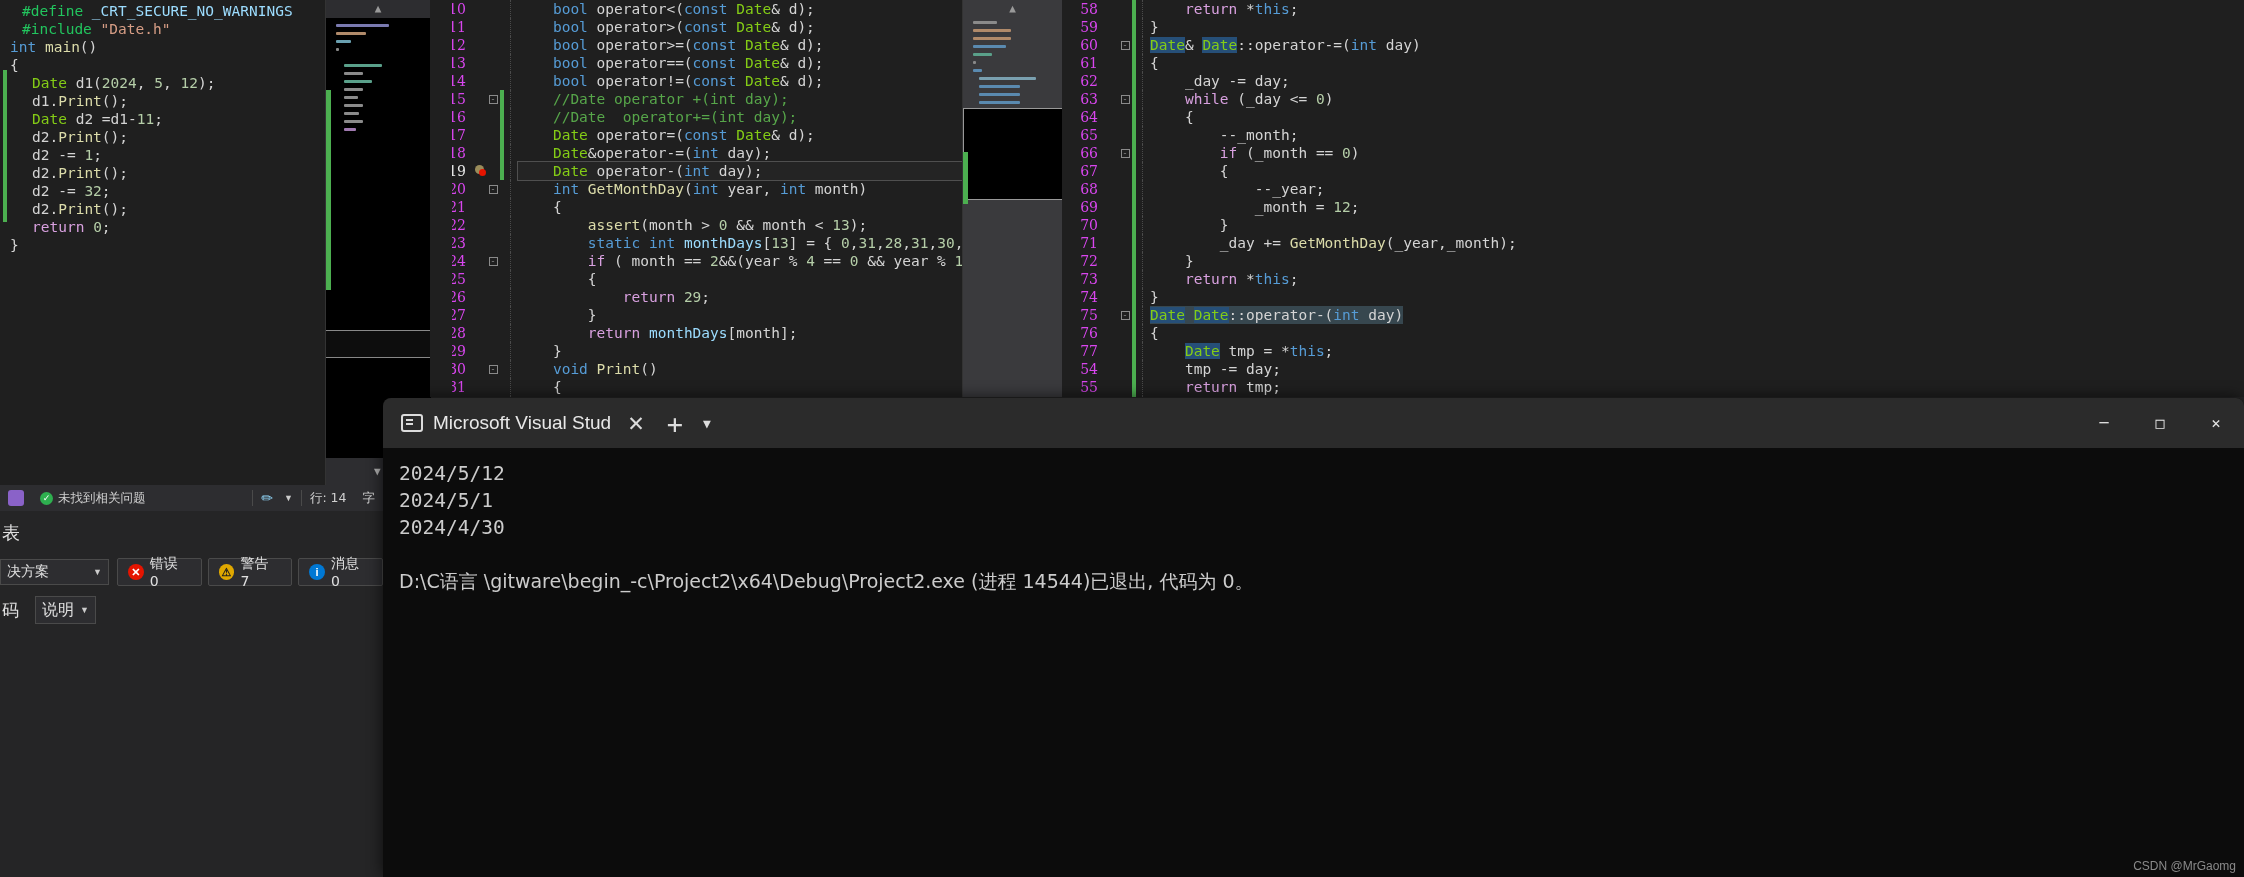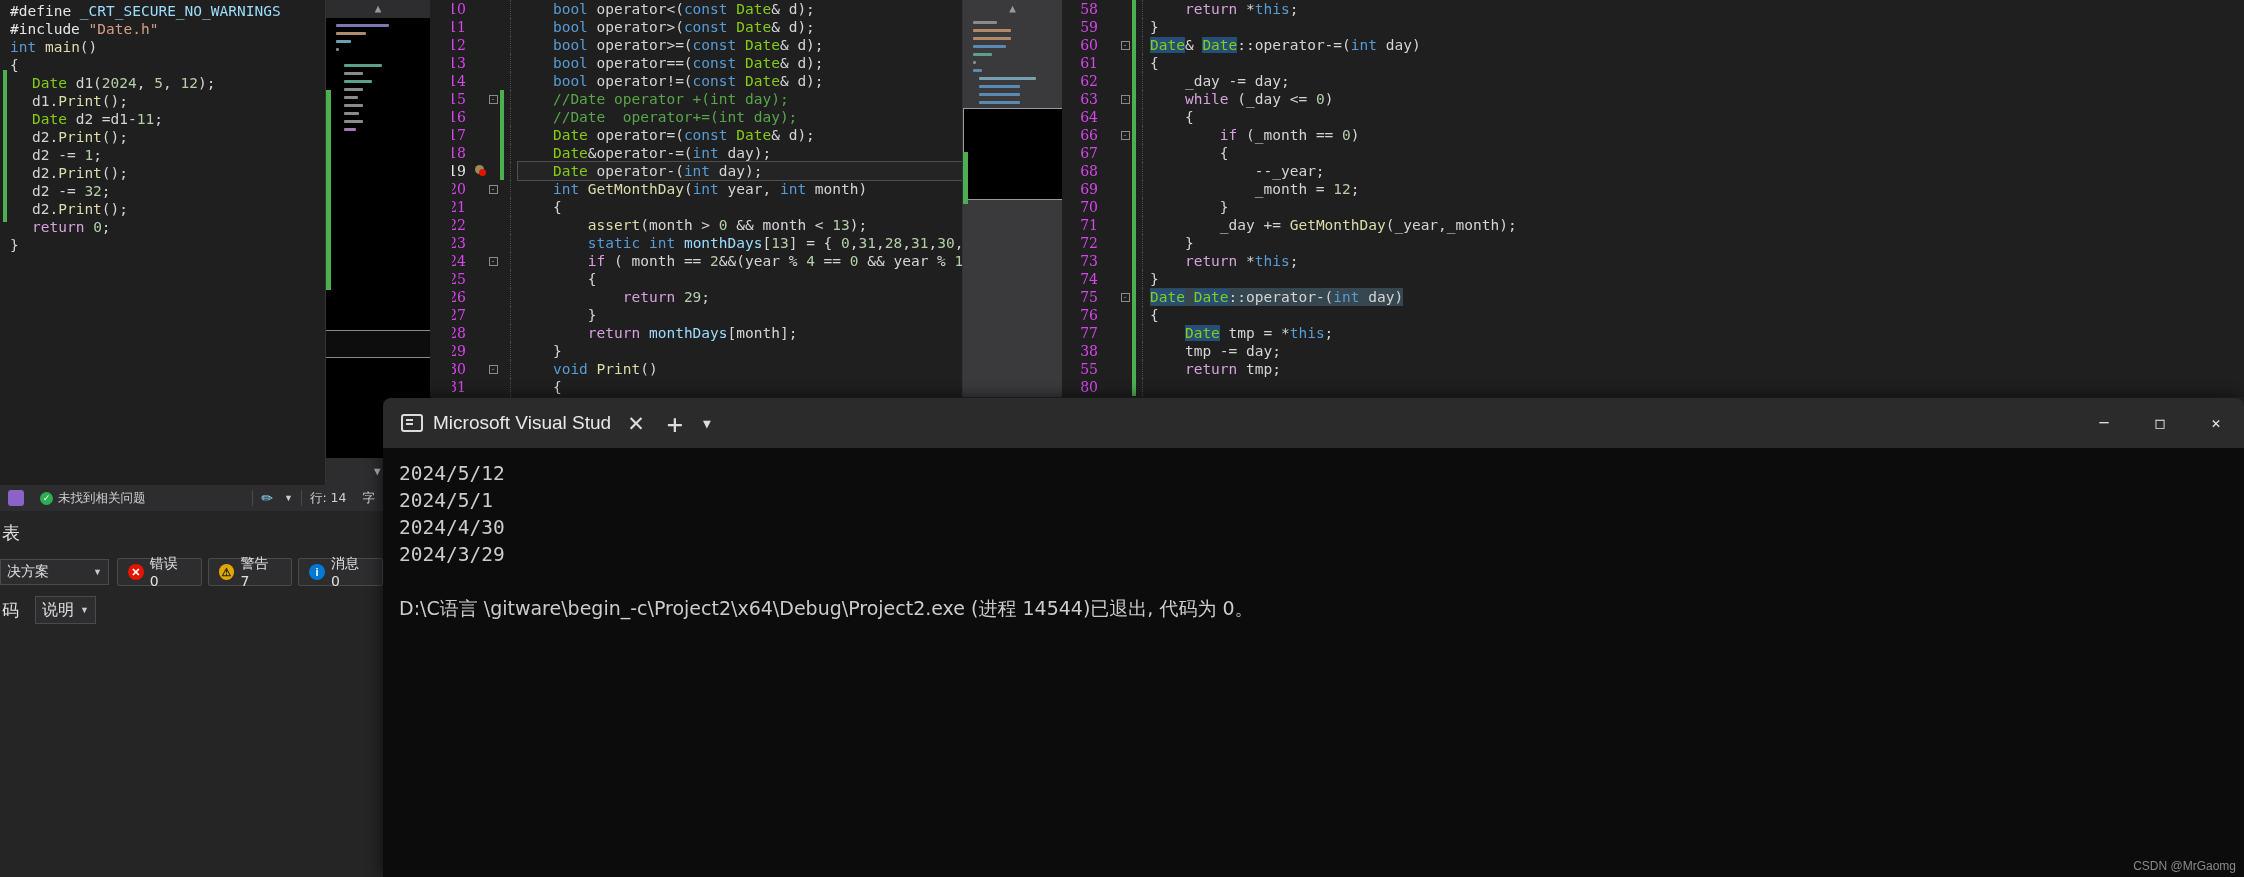--- a/index.html
+++ b/index.html
@@ -35,21 +35,21 @@
 
   
   .k   { color:#569cd6; }   
   .kc  { color:#d8a0df; }   
   .t   { color:#84cc16; }   
   .f   { color:#dcdcaa; }   
   .n   { color:#b5cea8; }   
   .s   { color:#d69d85; }   
   .c   { color:#57a64a; }   
   .p   { color:#d4d4d4; }   
-  .m   { color:#e5e5e5; }   
+  .m   { color:#22c55e;margin-left:12px; }   
   .v   { color:#9cdcfe; }   
   .sel { background:#264f78; }
 
   
   #left-editor { left:0; top:0; width:325px; height:485px; background:#1f1f1f; }
   #left-editor .code-line { height:18px; line-height:18px; }
   #left-editor .src { font-size:14.5px; }
 
   
   #mid-editor { left:430px; top:0; width:632px; height:397px; background:#1f1f1f; }
@@ -251,33 +251,34 @@
 
   <div class="editor" id="right-editor">
     <div id="right-lines">
         <div class="code-line"><span class="gutter">58</span><span style="width: 12px; flex: 0 0 auto;"></span><span class="fold"></span><span class="chbar green"></span><span style="width: 8px; flex: 0 0 auto; border-left: 1px dotted rgb(74, 74, 74); margin-left: 6px;"></span><span class="src"><span class="p">    </span><span class="kc">return</span><span class="p"> *</span><span class="k">this</span><span class="p">;</span></span></div>
         <div class="code-line"><span class="gutter">59</span><span style="width: 12px; flex: 0 0 auto;"></span><span class="fold"></span><span class="chbar green"></span><span style="width: 8px; flex: 0 0 auto; border-left: 1px dotted rgb(74, 74, 74); margin-left: 6px;"></span><span class="src"><span class="p">}</span></span></div>
         <div class="code-line"><span class="gutter">60</span><span style="width: 12px; flex: 0 0 auto;"></span><span class="fold"><span style="display:inline-block;width:9px;height:9px;border:1px solid #8a8a8a;line-height:7px;font-size:9px;">-</span></span><span class="chbar green"></span><span style="width: 8px; flex: 0 0 auto; border-left: 1px dotted rgb(74, 74, 74); margin-left: 6px;"></span><span class="src"><span class="t sel">Date</span><span class="p">&amp; </span><span class="t sel">Date</span><span class="p">::operator-=(</span><span class="k">int</span><span class="p"> day)</span></span></div>
         <div class="code-line"><span class="gutter">61</span><span style="width: 12px; flex: 0 0 auto;"></span><span class="fold"></span><span class="chbar green"></span><span style="width: 8px; flex: 0 0 auto; border-left: 1px dotted rgb(74, 74, 74); margin-left: 6px;"></span><span class="src"><span class="p">{</span></span></div>
         <div class="code-line"><span class="gutter">62</span><span style="width: 12px; flex: 0 0 auto;"></span><span class="fold"></span><span class="chbar green"></span><span style="width: 8px; flex: 0 0 auto; border-left: 1px dotted rgb(74, 74, 74); margin-left: 6px;"></span><span class="src"><span class="p">    _day -= day;</span></span></div>
         <div class="code-line"><span class="gutter">63</span><span style="width: 12px; flex: 0 0 auto;"></span><span class="fold"><span style="display:inline-block;width:9px;height:9px;border:1px solid #8a8a8a;line-height:7px;font-size:9px;">-</span></span><span class="chbar green"></span><span style="width: 8px; flex: 0 0 auto; border-left: 1px dotted rgb(74, 74, 74); margin-left: 6px;"></span><span class="src"><span class="p">    </span><span class="kc">while</span><span class="p"> (_day &lt;= </span><span class="n">0</span><span class="p">)</span></span></div>
         <div class="code-line"><span class="gutter">64</span><span style="width: 12px; flex: 0 0 auto;"></span><span class="fold"></span><span class="chbar green"></span><span style="width: 8px; flex: 0 0 auto; border-left: 1px dotted rgb(74, 74, 74); margin-left: 6px;"></span><span class="src"><span class="p">    {</span></span></div>
+        <div class="code-line"><span class="gutter">65</span><span style="width: 12px; flex: 0 0 auto;"></span><span class="fold"></span><span class="chbar green"></span><span style="width: 8px; flex: 0 0 auto; border-left: 1px dotted rgb(74, 74, 74); margin-left: 6px;"></span><span class="src"><span class="p">        --_month;</span></span></div>
         <div class="code-line"><span class="gutter">66</span><span style="width: 12px; flex: 0 0 auto;"></span><span class="fold"><span style="display:inline-block;width:9px;height:9px;border:1px solid #8a8a8a;line-height:7px;font-size:9px;">-</span></span><span class="chbar green"></span><span style="width: 8px; flex: 0 0 auto; border-left: 1px dotted rgb(74, 74, 74); margin-left: 6px;"></span><span class="src"><span class="p">        </span><span class="kc">if</span><span class="p"> (_month == </span><span class="n">0</span><span class="p">)</span></span></div>
         <div class="code-line"><span class="gutter">67</span><span style="width: 12px; flex: 0 0 auto;"></span><span class="fold"></span><span class="chbar green"></span><span style="width: 8px; flex: 0 0 auto; border-left: 1px dotted rgb(74, 74, 74); margin-left: 6px;"></span><span class="src"><span class="p">        {</span></span></div>
         <div class="code-line"><span class="gutter">68</span><span style="width: 12px; flex: 0 0 auto;"></span><span class="fold"></span><span class="chbar green"></span><span style="width: 8px; flex: 0 0 auto; border-left: 1px dotted rgb(74, 74, 74); margin-left: 6px;"></span><span class="src"><span class="p">            --_year;</span></span></div>
         <div class="code-line"><span class="gutter">69</span><span style="width: 12px; flex: 0 0 auto;"></span><span class="fold"></span><span class="chbar green"></span><span style="width: 8px; flex: 0 0 auto; border-left: 1px dotted rgb(74, 74, 74); margin-left: 6px;"></span><span class="src"><span class="p">            _month = </span><span class="n">12</span><span class="p">;</span></span></div>
         <div class="code-line"><span class="gutter">70</span><span style="width: 12px; flex: 0 0 auto;"></span><span class="fold"></span><span class="chbar green"></span><span style="width: 8px; flex: 0 0 auto; border-left: 1px dotted rgb(74, 74, 74); margin-left: 6px;"></span><span class="src"><span class="p">        }</span></span></div>
         <div class="code-line"><span class="gutter">71</span><span style="width: 12px; flex: 0 0 auto;"></span><span class="fold"></span><span class="chbar green"></span><span style="width: 8px; flex: 0 0 auto; border-left: 1px dotted rgb(74, 74, 74); margin-left: 6px;"></span><span class="src"><span class="p">        _day += </span><span class="f">GetMonthDay</span><span class="p">(_year,_month);</span></span></div>
         <div class="code-line"><span class="gutter">72</span><span style="width: 12px; flex: 0 0 auto;"></span><span class="fold"></span><span class="chbar green"></span><span style="width: 8px; flex: 0 0 auto; border-left: 1px dotted rgb(74, 74, 74); margin-left: 6px;"></span><span class="src"><span class="p">    }</span></span></div>
         <div class="code-line"><span class="gutter">73</span><span style="width: 12px; flex: 0 0 auto;"></span><span class="fold"></span><span class="chbar green"></span><span style="width: 8px; flex: 0 0 auto; border-left: 1px dotted rgb(74, 74, 74); margin-left: 6px;"></span><span class="src"><span class="p">    </span><span class="kc">return</span><span class="p"> *</span><span class="k">this</span><span class="p">;</span></span></div>
         <div class="code-line"><span class="gutter">74</span><span style="width: 12px; flex: 0 0 auto;"></span><span class="fold"></span><span class="chbar green"></span><span style="width: 8px; flex: 0 0 auto; border-left: 1px dotted rgb(74, 74, 74); margin-left: 6px;"></span><span class="src"><span class="p">}</span></span></div>
         <div class="code-line"><span class="gutter">75</span><span style="width: 12px; flex: 0 0 auto;"></span><span class="fold"><span style="display:inline-block;width:9px;height:9px;border:1px solid #8a8a8a;line-height:7px;font-size:9px;">-</span></span><span class="chbar green"></span><span style="width: 8px; flex: 0 0 auto; border-left: 1px dotted rgb(74, 74, 74); margin-left: 6px;"></span><span class="src" style="background: rgb(55, 71, 79);"><span class="t sel">Date</span><span class="p"> </span><span class="t sel">Date</span><span class="p">::operator-(</span><span class="k">int</span><span class="p"> day)</span></span></div>
         <div class="code-line"><span class="gutter">76</span><span style="width: 12px; flex: 0 0 auto;"></span><span class="fold"></span><span class="chbar green"></span><span style="width: 8px; flex: 0 0 auto; border-left: 1px dotted rgb(74, 74, 74); margin-left: 6px;"></span><span class="src"><span class="p">{</span></span></div>
         <div class="code-line"><span class="gutter">77</span><span style="width: 12px; flex: 0 0 auto;"></span><span class="fold"></span><span class="chbar green"></span><span style="width: 8px; flex: 0 0 auto; border-left: 1px dotted rgb(74, 74, 74); margin-left: 6px;"></span><span class="src"><span class="p">    </span><span class="t sel">Date</span><span class="p"> tmp = *</span><span class="k">this</span><span class="p">;</span></span></div>
-        <div class="code-line"><span class="gutter">38</span><span style="width: 12px; flex: 0 0 auto;"></span><span class="fold"></span><span class="chbar green"></span><span style="width: 8px; flex: 0 0 auto; border-left: 1px dotted rgb(74, 74, 74); margin-left: 6px;"></span><span class="src"><span class="p">    tmp -= day;</span></span></div>
+        <div class="code-line"><span class="gutter">54</span><span style="width: 12px; flex: 0 0 auto;"></span><span class="fold"></span><span class="chbar green"></span><span style="width: 8px; flex: 0 0 auto; border-left: 1px dotted rgb(74, 74, 74); margin-left: 6px;"></span><span class="src"><span class="p">    tmp -= day;</span></span></div>
         <div class="code-line"><span class="gutter">55</span><span style="width: 12px; flex: 0 0 auto;"></span><span class="fold"></span><span class="chbar green"></span><span style="width: 8px; flex: 0 0 auto; border-left: 1px dotted rgb(74, 74, 74); margin-left: 6px;"></span><span class="src"><span class="p">    </span><span class="kc">return</span><span class="p"> tmp;</span></span></div>
         <div class="code-line"><span class="gutter">80</span><span style="width: 12px; flex: 0 0 auto;"></span><span class="fold"></span><span class="chbar green"></span><span style="width: 8px; flex: 0 0 auto; border-left: 1px dotted rgb(74, 74, 74); margin-left: 6px;"></span><span class="src"></span></div>
       </div>
   </div>
 
   <div id="bottom-left">
 
     <div class="errbar">
       <div class="cell">
         <span class="vs-logo"></span>
@@ -347,17 +348,17 @@
         <span class="tab-close">✕</span>
       </div>
       <span class="tab-plus">+</span>
       <span class="tab-chev">▼</span>
       <div class="win-ctrls">
         <div class="win-btn">─</div>
         <div class="win-btn">□</div>
         <div class="win-btn close">✕</div>
       </div>
     </div>
-    <div id="term-body"><div>2024/5/12</div><div>2024/5/1</div><div>2024/4/30</div><div>2024/3/29</div><div>&nbsp;</div><div class="term-cn" style="font-size: 19px;">D:\C语言 \gitware\begin_-c\Project2\x64\Debug\Project2.exe (进程 14544)已退出, 代码为 0。</div></div>
+    <div id="term-body"><div>2024/5/12</div><div>2024/5/1</div><div>2024/4/30</div><div>&nbsp;</div><div class="term-cn" style="font-size: 19px;">D:\C语言 \gitware\begin_-c\Project2\x64\Debug\Project2.exe (进程 14544)已退出, 代码为 0。</div></div>
   </div>
 
   <div id="watermark">CSDN @MrGaomg</div>
 </div>
 
 </body></html>

